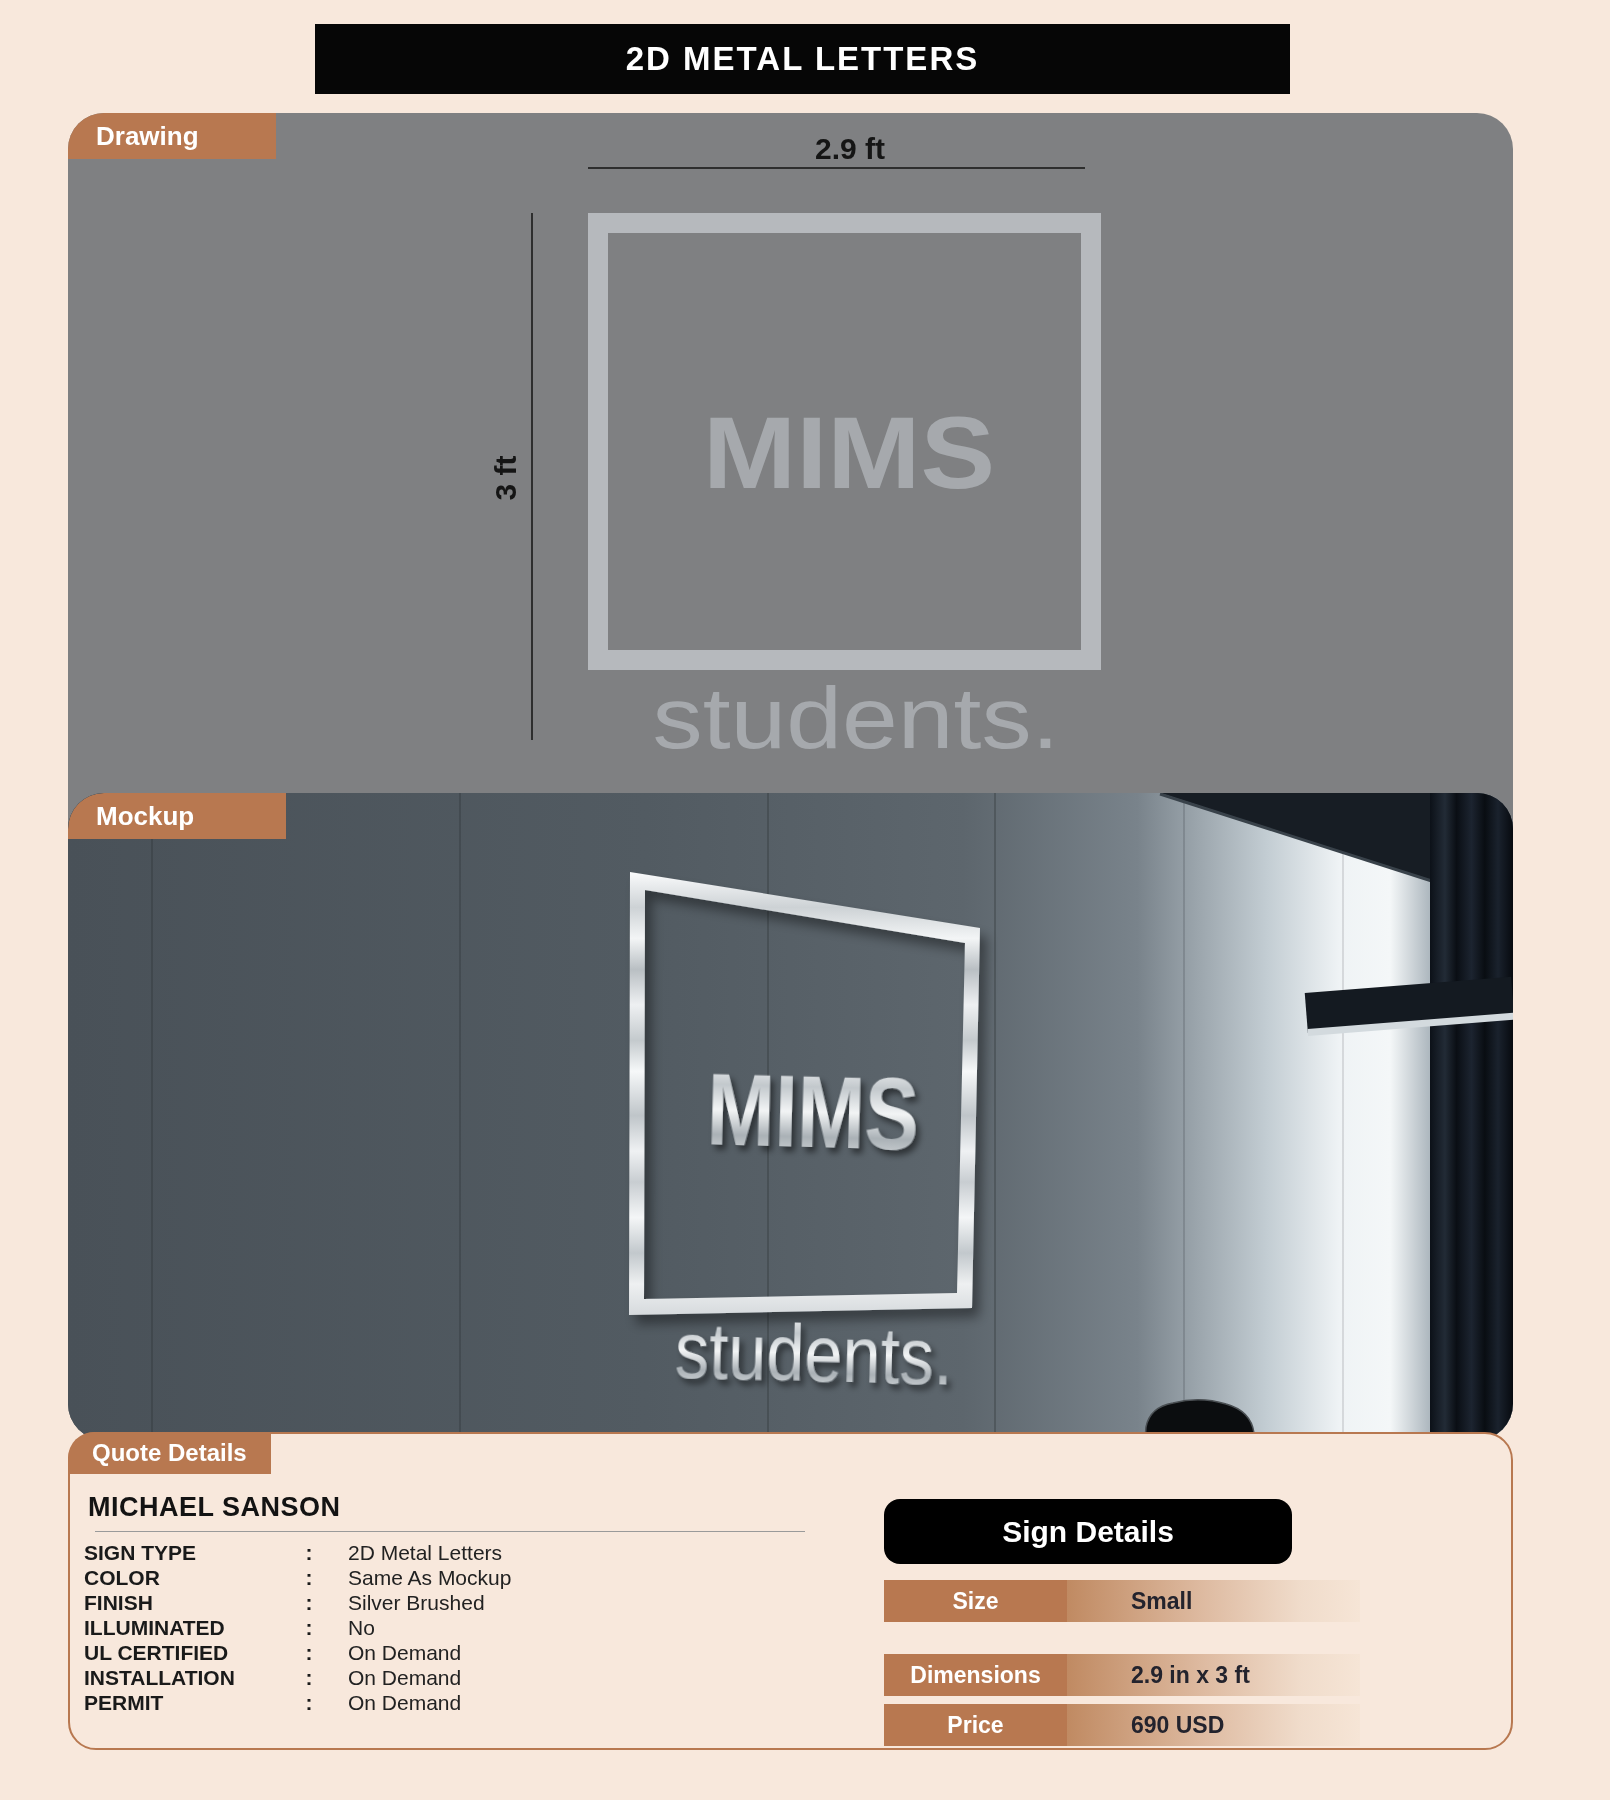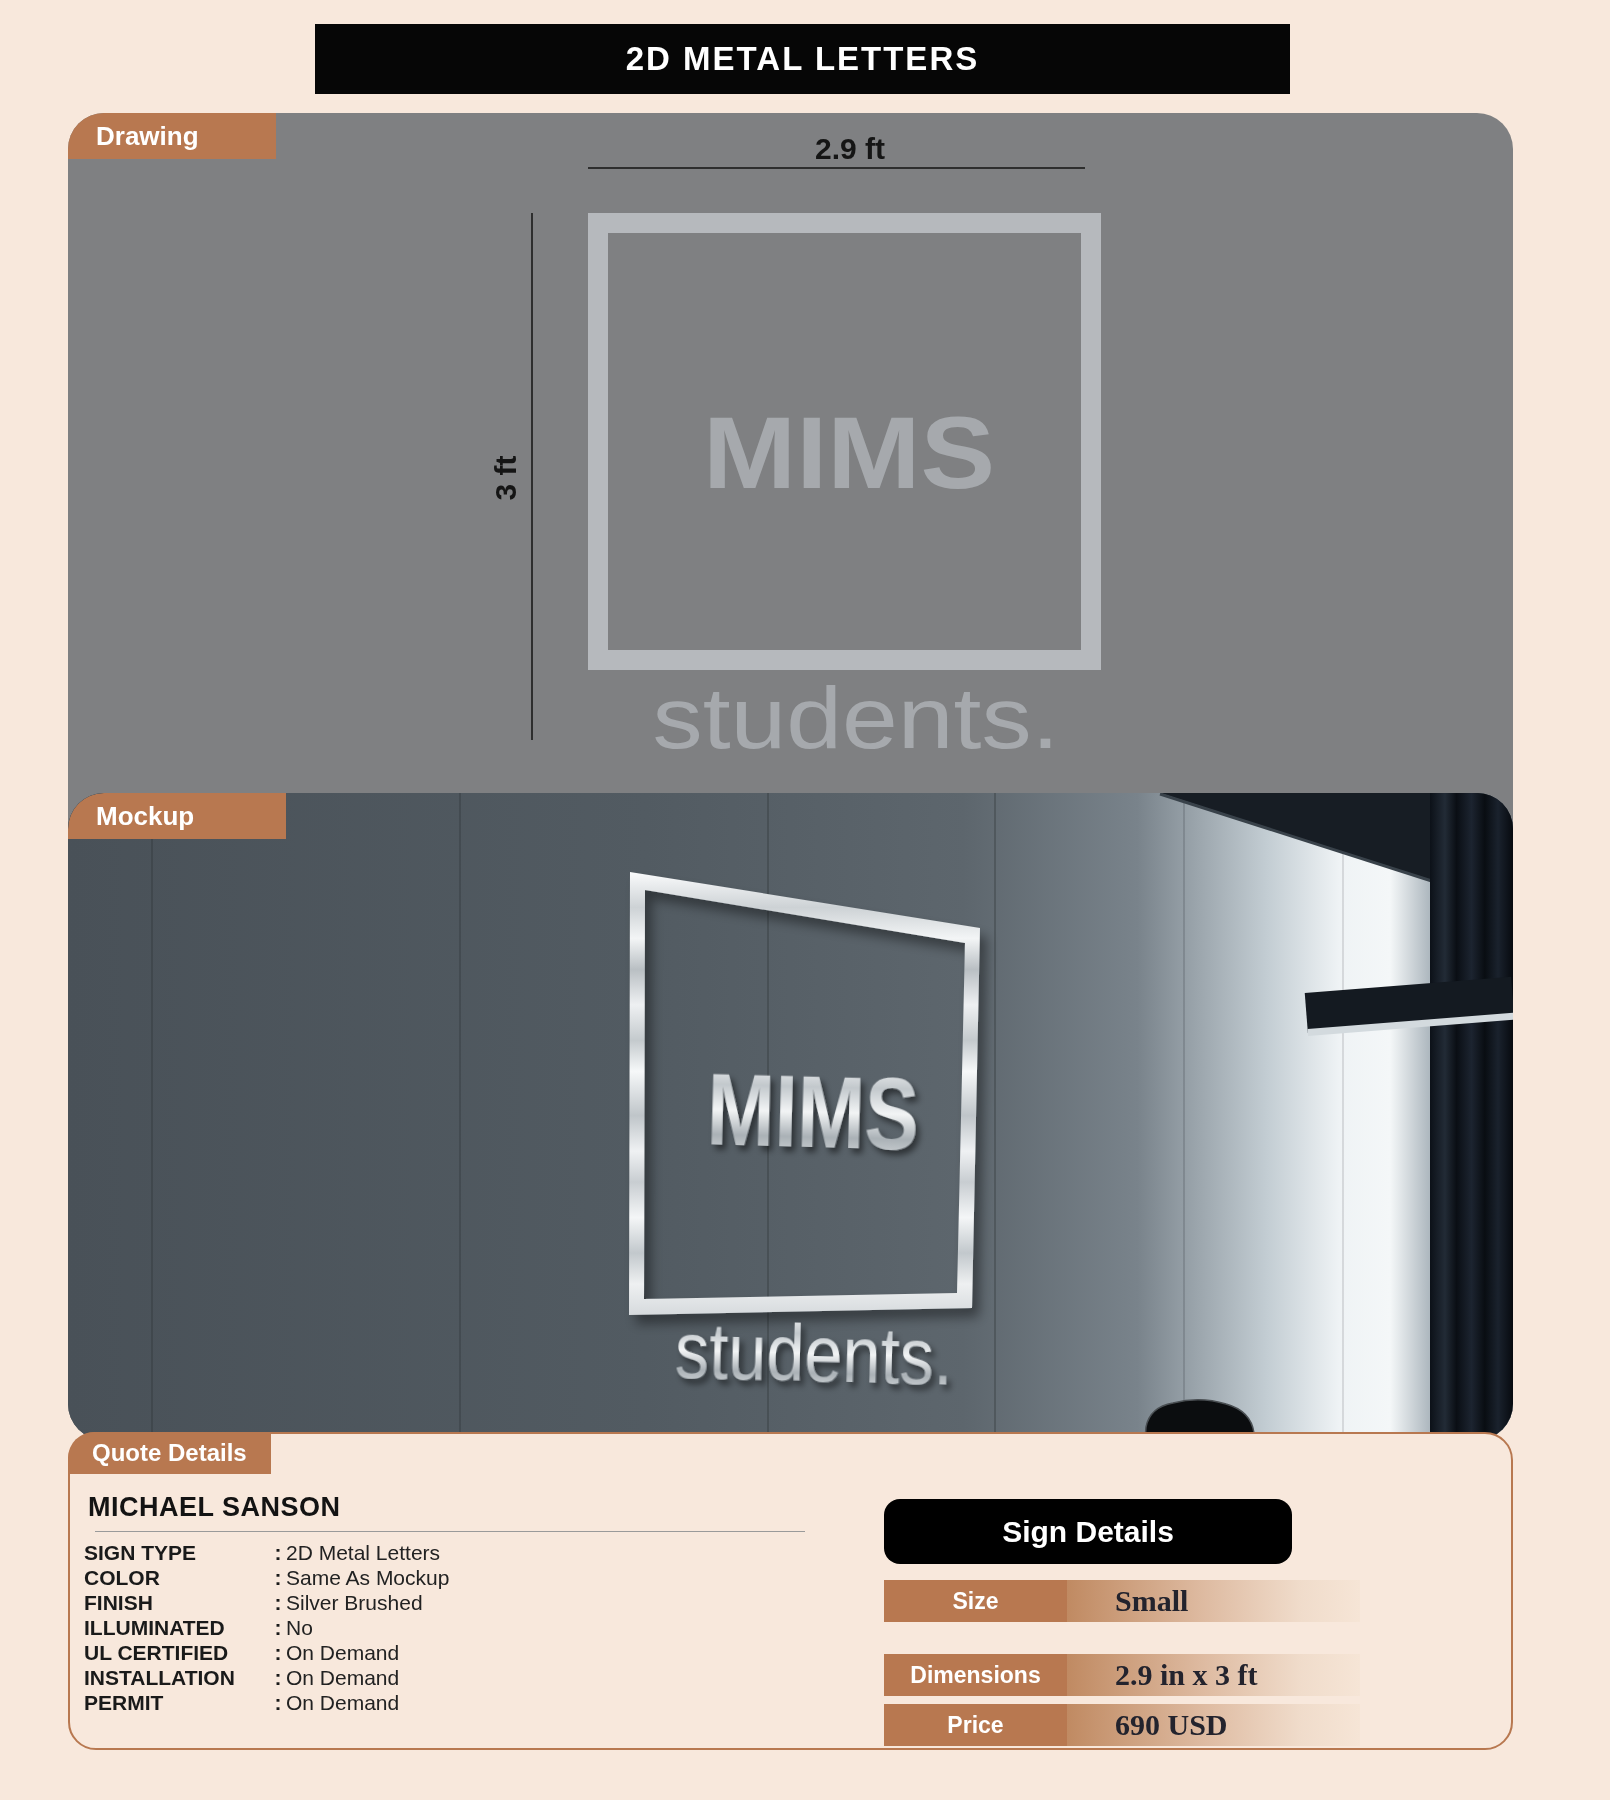--- a/index.html
+++ b/index.html
@@ -32,43 +32,43 @@
   .tab-mockup{width:190px;height:46px;font-size:26px;padding-left:28px;}
   .tab-quote{height:42px;font-size:24px;padding:0 24px;border-top-left-radius:26px;margin-left:-2px;margin-top:-2px;}
   .panel-svg{position:absolute;left:0;top:0;}
   
   .customer-name{
     position:absolute;left:18px;top:58px;width:710px;text-align:left;
     font-size:27px;font-weight:bold;color:#131313;letter-spacing:.5px;
   }
   .name-rule{position:absolute;left:25px;top:97px;width:710px;height:1px;background:#9a9a9a;}
   .quote-rows{position:absolute;left:14px;top:106px;width:720px;}
-  .q-row{display:flex;height:25px;align-items:center;font-size:21px;color:#1a1a1a;}
+  .q-row{display:flex;height:25px;align-items:center;font-size:21px;color:#1a1a1a;gap:31px;}
   .q-label{width:186px;font-weight:bold;}
   .q-colon{width:16px;font-weight:bold;text-align:center;}
   .q-value{flex:1;color:#222;}
   
   .sd-header{
     position:absolute;left:814px;top:65px;width:408px;height:65px;
     background:#000;border-radius:16px;color:#fff;
     display:flex;align-items:center;justify-content:center;
     font-size:30px;font-weight:bold;
   }
   .sd-row{position:absolute;left:814px;width:476px;height:42px;display:flex;}
   .sd-row-1{top:146px;}
   .sd-row-2{top:220px;}
   .sd-row-3{top:270px;}
   .sd-label{
     width:183px;background:#b87850;color:#fff;font-weight:bold;font-size:23px;
     display:flex;align-items:center;justify-content:center;flex:0 0 183px;
   }
   .sd-value{
     flex:1;background:linear-gradient(90deg,#c08a62 0%,#ddb99f 45%,#f0dccb 80%,#f6e5d6 100%);
-    color:#23232d;font-weight:bold;font-size:30px;
-    display:flex;align-items:center;padding-left:48px;font-family:Liberation Serif, serif;
+    color:#23232d;font-weight:bold;font-size:23px;
+    display:flex;align-items:center;padding-left:64px;
   }
 </style>
 </head>
 <body>
 
 <div class="canvas">
 
   <div class="title-bar">2D METAL LETTERS</div>
 
   <div class="panel panel-drawing">

